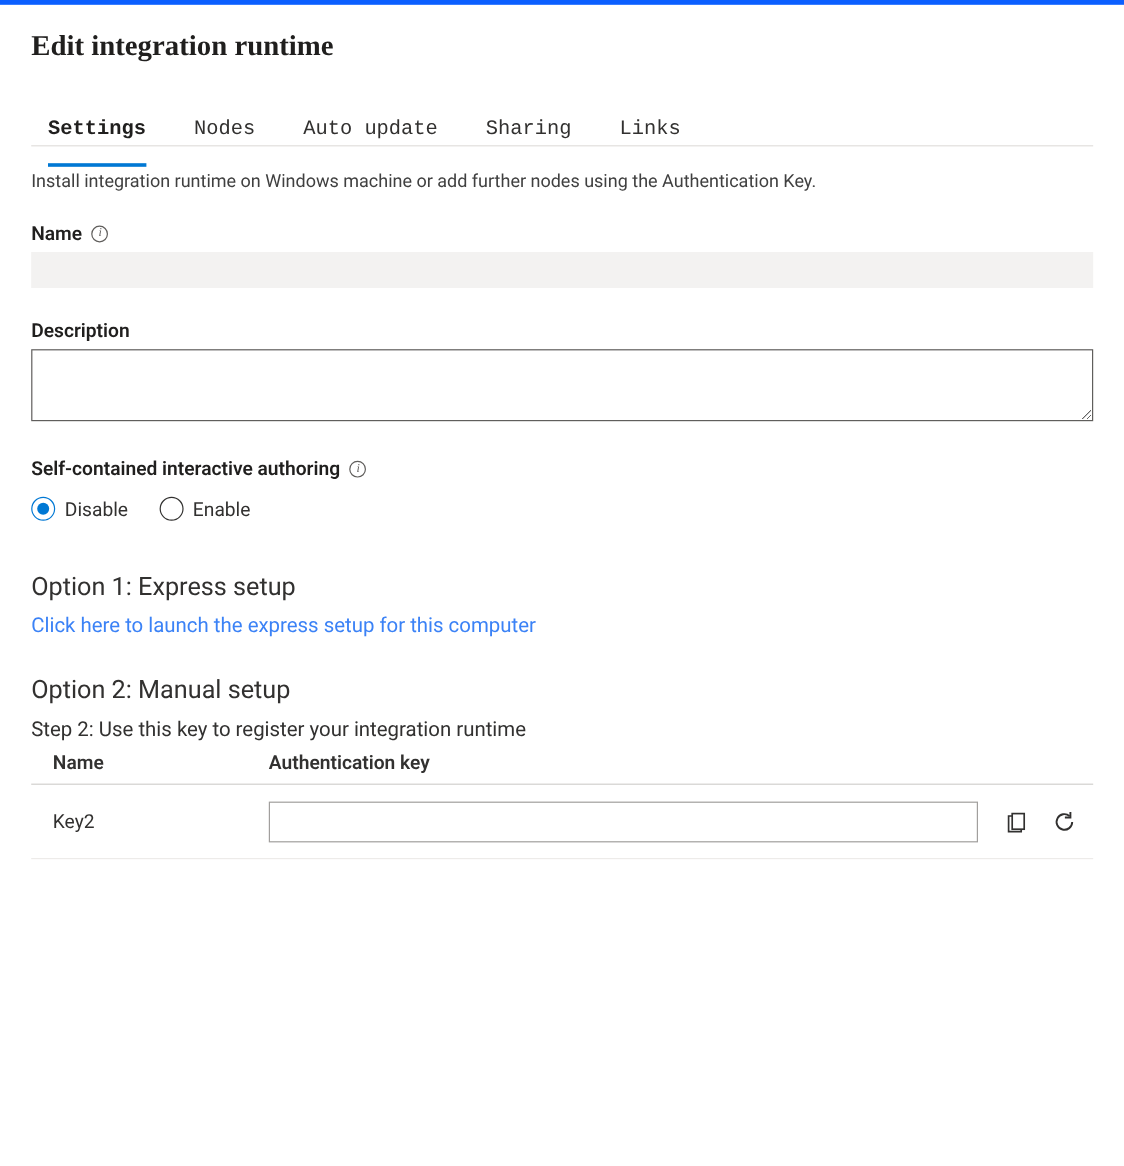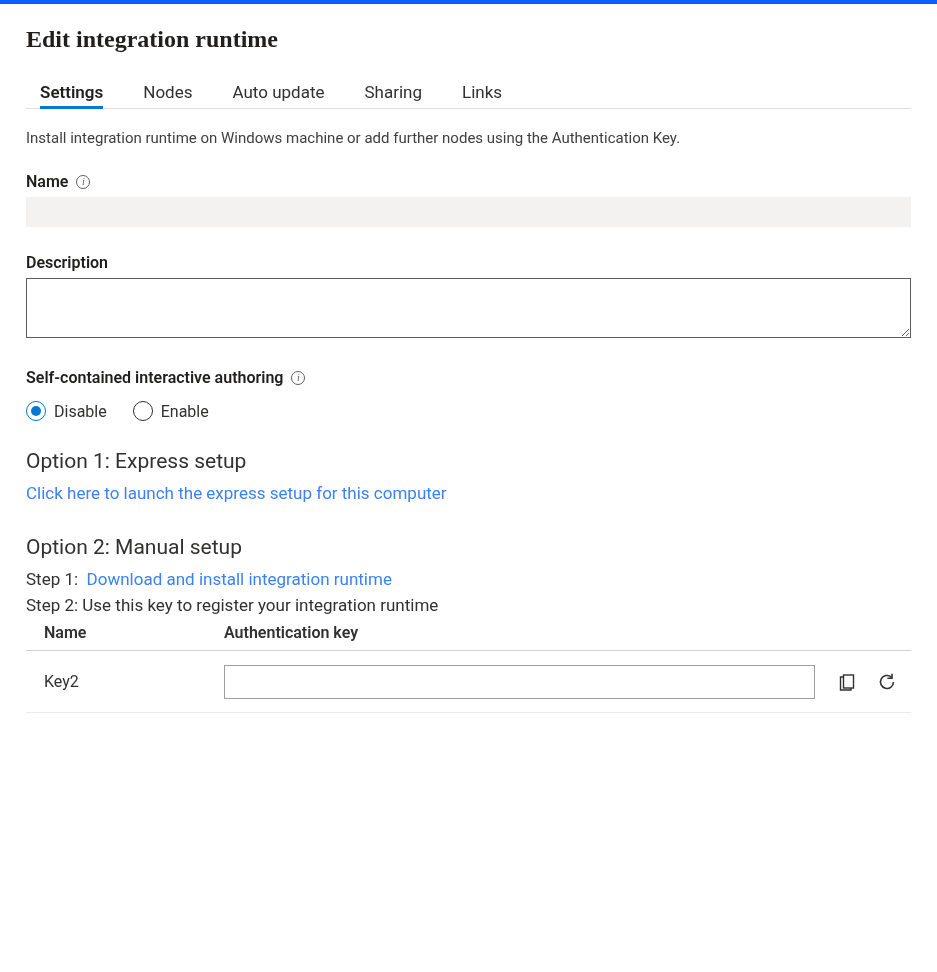--- a/index.html
+++ b/index.html
@@ -26,27 +26,28 @@
     font-family: Liberation Serif, serif;
   }
   .tabs {
     display: flex;
     gap: 40px;
     border-bottom: 1px solid #e1dfdd;
     margin-bottom: 18px;
     padding-left: 14px;
   }
   .tab {
-    padding: 0 0 4px 0;
+    padding: 0 0 18px 0;
     font-size: 17px;
     color: #323130;
     cursor: pointer;
     border-bottom: 3px solid transparent;
     position: relative;
-    top: 1px;
+    top: 18px;
+    font-family: Liberation Mono, monospace;
   }
   .tab.active {
     font-weight: 600;
     border-bottom-color: #0078d4;
     color: #201f1e;
   }
   .intro {
     font-size: 15px;
     line-height: 1.55;
     color: #404040;
@@ -95,21 +96,21 @@
     padding: 6px 8px;
     font-size: 14px;
     font-family: inherit;
     resize: both;
     margin-bottom: 30px;
   }
   .radio-row {
     display: flex;
     gap: 26px;
     margin-top: 8px;
-    margin-bottom: 28px;
+    margin-bottom: 44px;
   }
   .radio-item {
     display: flex;
     align-items: center;
     gap: 8px;
     font-size: 16px;
     cursor: pointer;
   }
   .radio {
     width: 20px;
@@ -245,24 +246,20 @@
   </div>
 
   
   <div class="section-h">Option 1: Express setup</div>
   <div class="link">Click here to launch the express setup for this computer</div>
 
   <div class="spacer-22"></div>
 
   
   <div class="section-h">Option 2: Manual setup</div>
-  <div class="step-line">
-    <span class="step-label">Step 1:</span>
-    &nbsp;<span class="link">Download and install integration runtime</span>
-  </div>
   <div class="step-line">
     <span class="step-label">Step 2: Use this key to register your integration runtime</span>
   </div>
 
   
   <div class="key-table">
     <div class="key-header">
       <div>Name</div>
       <div>Authentication key</div>
       <div></div>

